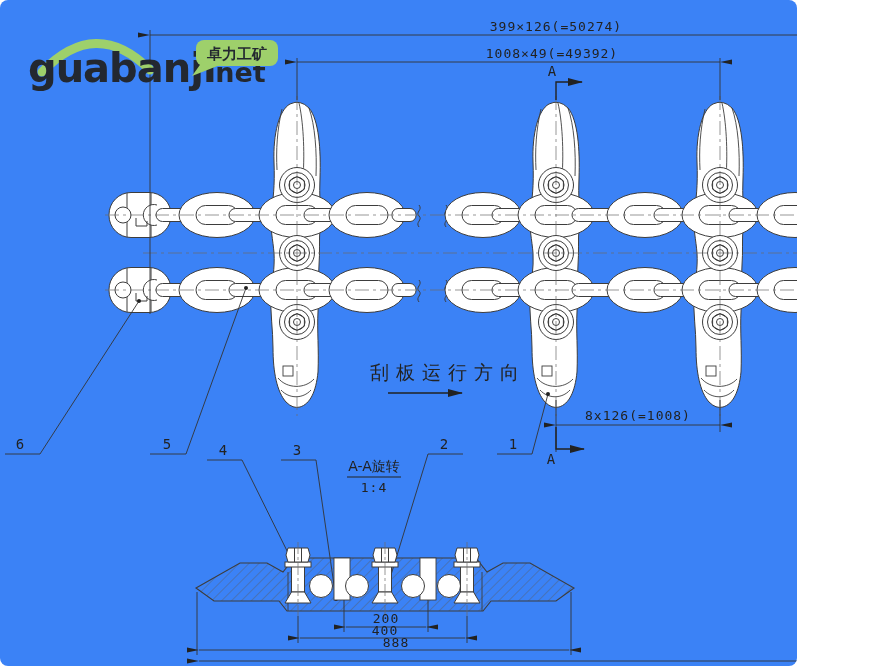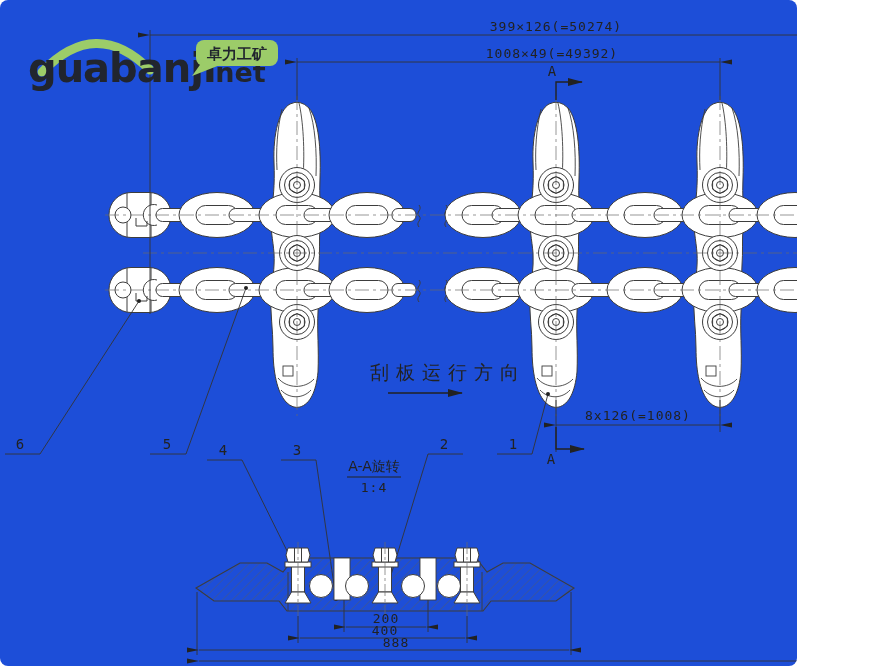--- a/index.html
+++ b/index.html
@@ -1,16 +1,16 @@
 <!DOCTYPE html>
 <html><head>
 <meta charset="utf-8">
 <style>
   html,body{margin:0;padding:0;background:#fff;}
-  .page{width:797px;height:666px;position:relative;background:#1d4ed8;overflow:hidden;
+  .page{width:797px;height:666px;position:relative;background:#3b82f6;overflow:hidden;
         font-family:"DejaVu Sans", sans-serif;border-radius:8px;}
   svg{display:block;}
   text{fill:#222;}
   .dimtxt{font-family:"DejaVu Sans Mono", monospace;font-size:13px;letter-spacing:1px;}
   .callout{font-family:"DejaVu Sans Mono", monospace;font-size:14px;}
   .cjk{font-family:"DejaVu Sans", sans-serif;}
   .brand{font-weight:bold;font-size:40px;letter-spacing:-1px;}
   .brand2{font-weight:bold;font-size:27px;}
   .tagline{font-size:15px;font-weight:bold;}
 </style>

